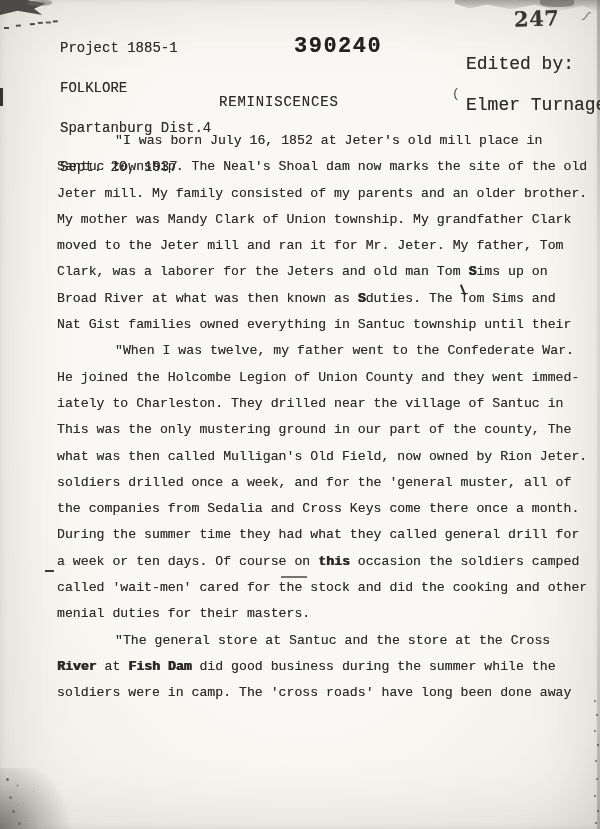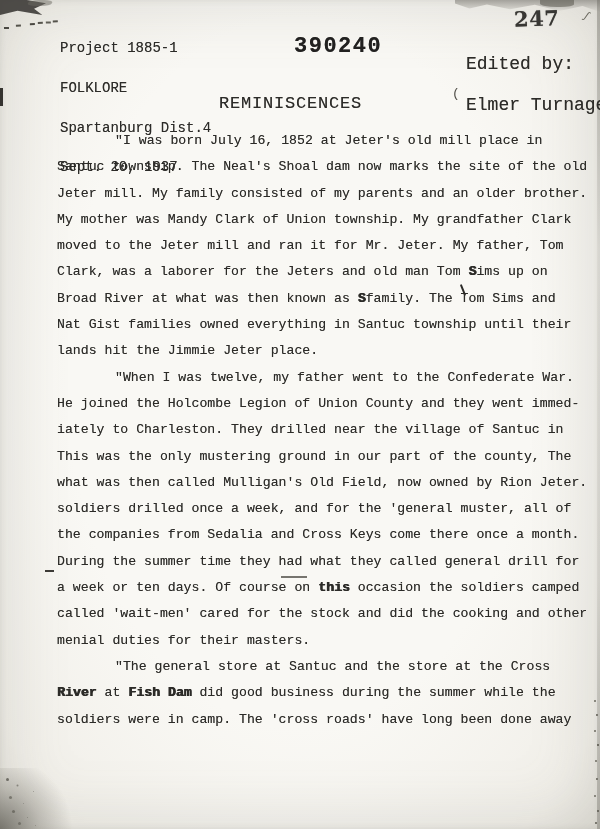--- a/index.html
+++ b/index.html
@@ -18,21 +18,21 @@
   .ink { color:#2c2b28; text-shadow:0 0 .6px rgba(44,43,40,.55); }
 
   
   .project-block { position:absolute; left:60px; top:16px; font-size:14px; line-height:13.2px; white-space:pre; }
   .stamp-number  { position:absolute; left:294px; top:34px; font-size:22px; font-weight:bold;
                    letter-spacing:1.5px; color:#222120; text-shadow:0 0 .5px rgba(30,30,30,.6); }
   .page-number   { position:absolute; left:514px; top:6px; font-family:"DejaVu Serif","Liberation Serif",serif;
                    font-size:21px; font-weight:bold; color:#383734; letter-spacing:.5px;
                    transform:rotate(-2deg); text-shadow:0 0 .7px rgba(50,50,46,.5); }
   .edited-block  { position:absolute; left:466px; top:31px; font-size:18px; line-height:13.6px; white-space:pre; }
-  .doc-title     { position:absolute; left:219px; top:94px; font-size:17px; letter-spacing:.8px; white-space:pre; }
+  .doc-title     { position:absolute; left:219px; top:94px; font-size:14px; letter-spacing:.8px; white-space:pre; }
 
   
   .body-text { position:absolute; left:57px; top:128px; width:535px;
                font-size:13.2px; line-height:26.3px; }
   .tline { white-space:pre; }
   .para .tline:first-child { padding-left:58px; }
   .ov { font-weight:bold; text-shadow:.7px 0 0 currentColor, 0 0 .6px rgba(44,43,40,.55); }
 
   
   .smudge-tl { position:absolute; left:0; top:0; width:46px; height:15px; background:#3d3b37; opacity:.9;
@@ -106,23 +106,22 @@
   <div class="doc-title ink">REMINISCENCES</div>
 
   <div class="body-text ink">
       <div class="para">
         <div class="tline"><span>"I was born July 16, 1852 at Jeter's old mill place in</span></div>
         <div class="tline"><span>Santuc township. The Neal's Shoal dam now marks the site of the old</span></div>
         <div class="tline"><span>Jeter mill. My family consisted of my parents and an older brother.</span></div>
         <div class="tline"><span>My mother was Mandy Clark of Union township. My grandfather Clark</span></div>
         <div class="tline"><span>moved to the Jeter mill and ran it for Mr. Jeter. My father, Tom</span></div>
         <div class="tline"><span>Clark, was a laborer for the Jeters and old man Tom </span><span class="ov">S</span><span>ims up on</span></div>
-        <div class="tline"><span>Broad River at what was then known as </span><span class="ov">S</span><span>family. The Tom Sims and</span></div>
+        <div class="tline"><span>Broad River at what was then known as </span><span class="ov">S</span><span>duties. The Tom Sims and</span></div>
         <div class="tline"><span>Nat Gist families owned everything in Santuc township until their</span></div>
-        <div class="tline"><span>lands hit the Jimmie Jeter place.</span></div>
       </div>
       <div class="para">
         <div class="tline"><span>"When I was twelve, my father went to the Confederate War.</span></div>
         <div class="tline"><span>He joined the Holcombe Legion of Union County and they went immed-</span></div>
         <div class="tline"><span>iately to Charleston. They drilled near the village of Santuc in</span></div>
         <div class="tline"><span>This was the only mustering ground in our part of the county, The</span></div>
         <div class="tline"><span>what was then called Mulligan's Old Field, now owned by Rion Jeter.</span></div>
         <div class="tline"><span>soldiers drilled once a week, and for the 'general muster, all of</span></div>
         <div class="tline"><span>the companies from Sedalia and Cross Keys come there once a month.</span></div>
         <div class="tline"><span>During the summer time they had what they called general drill for</span></div>

